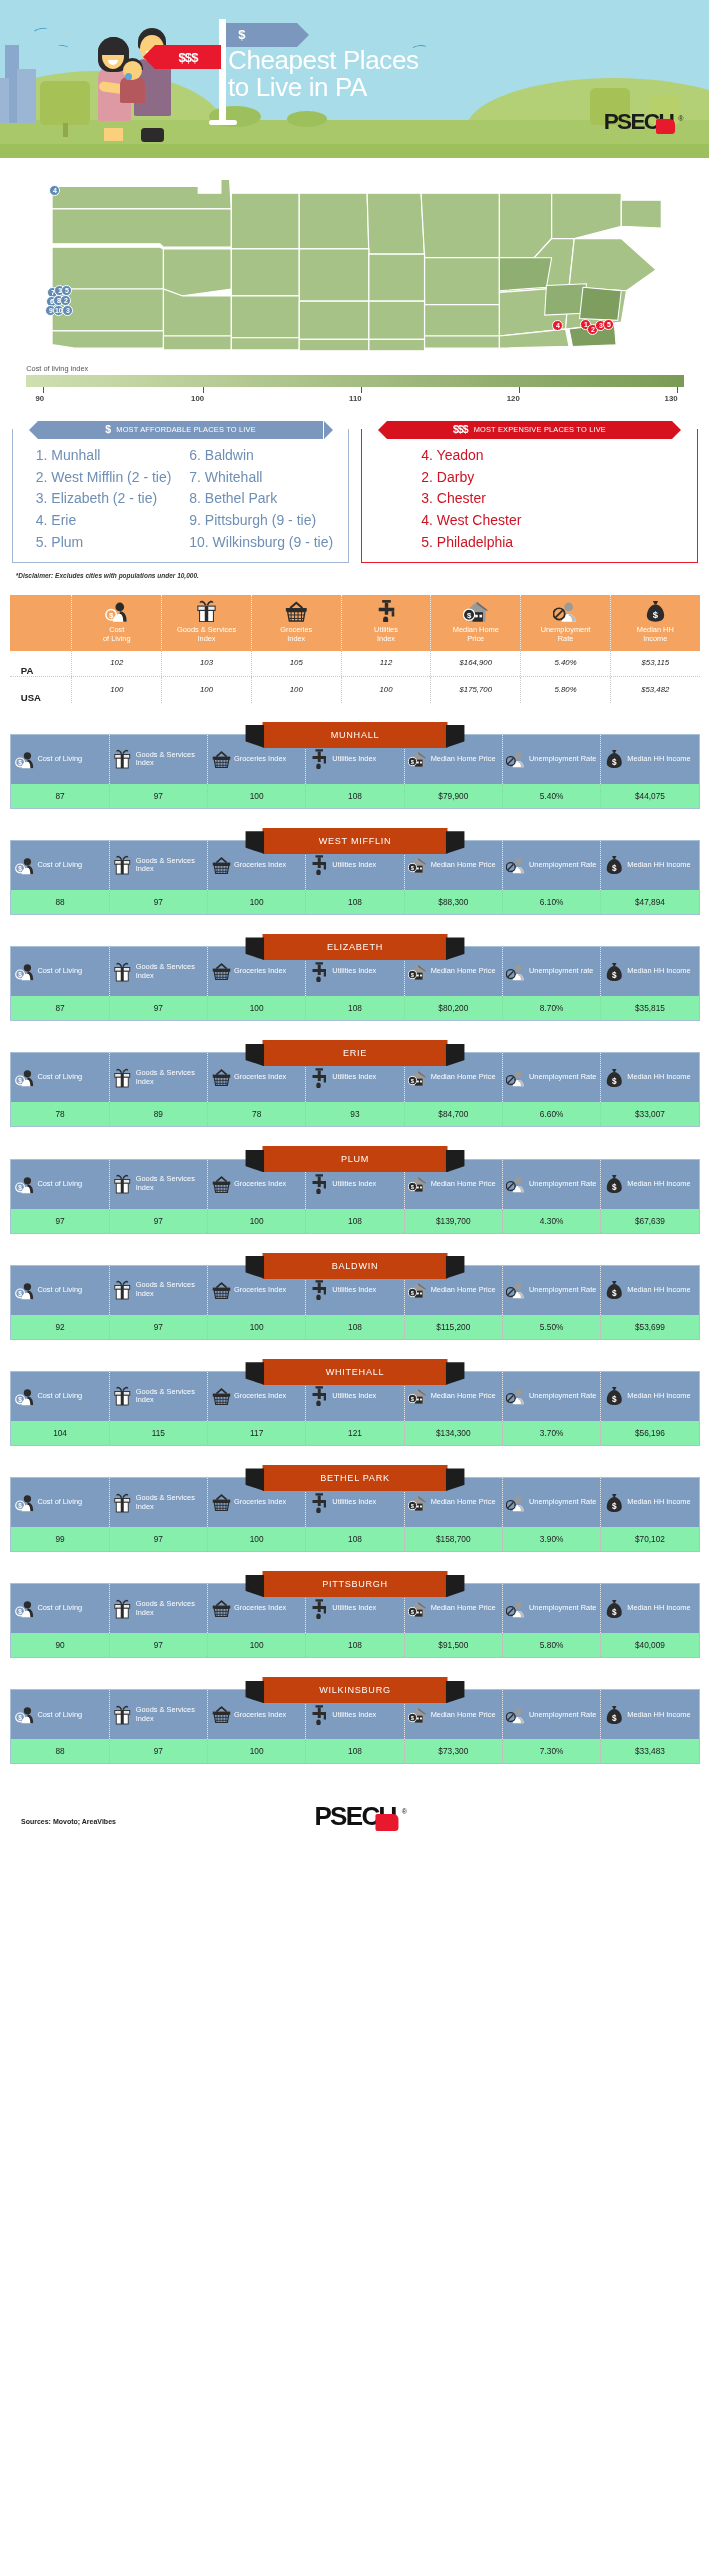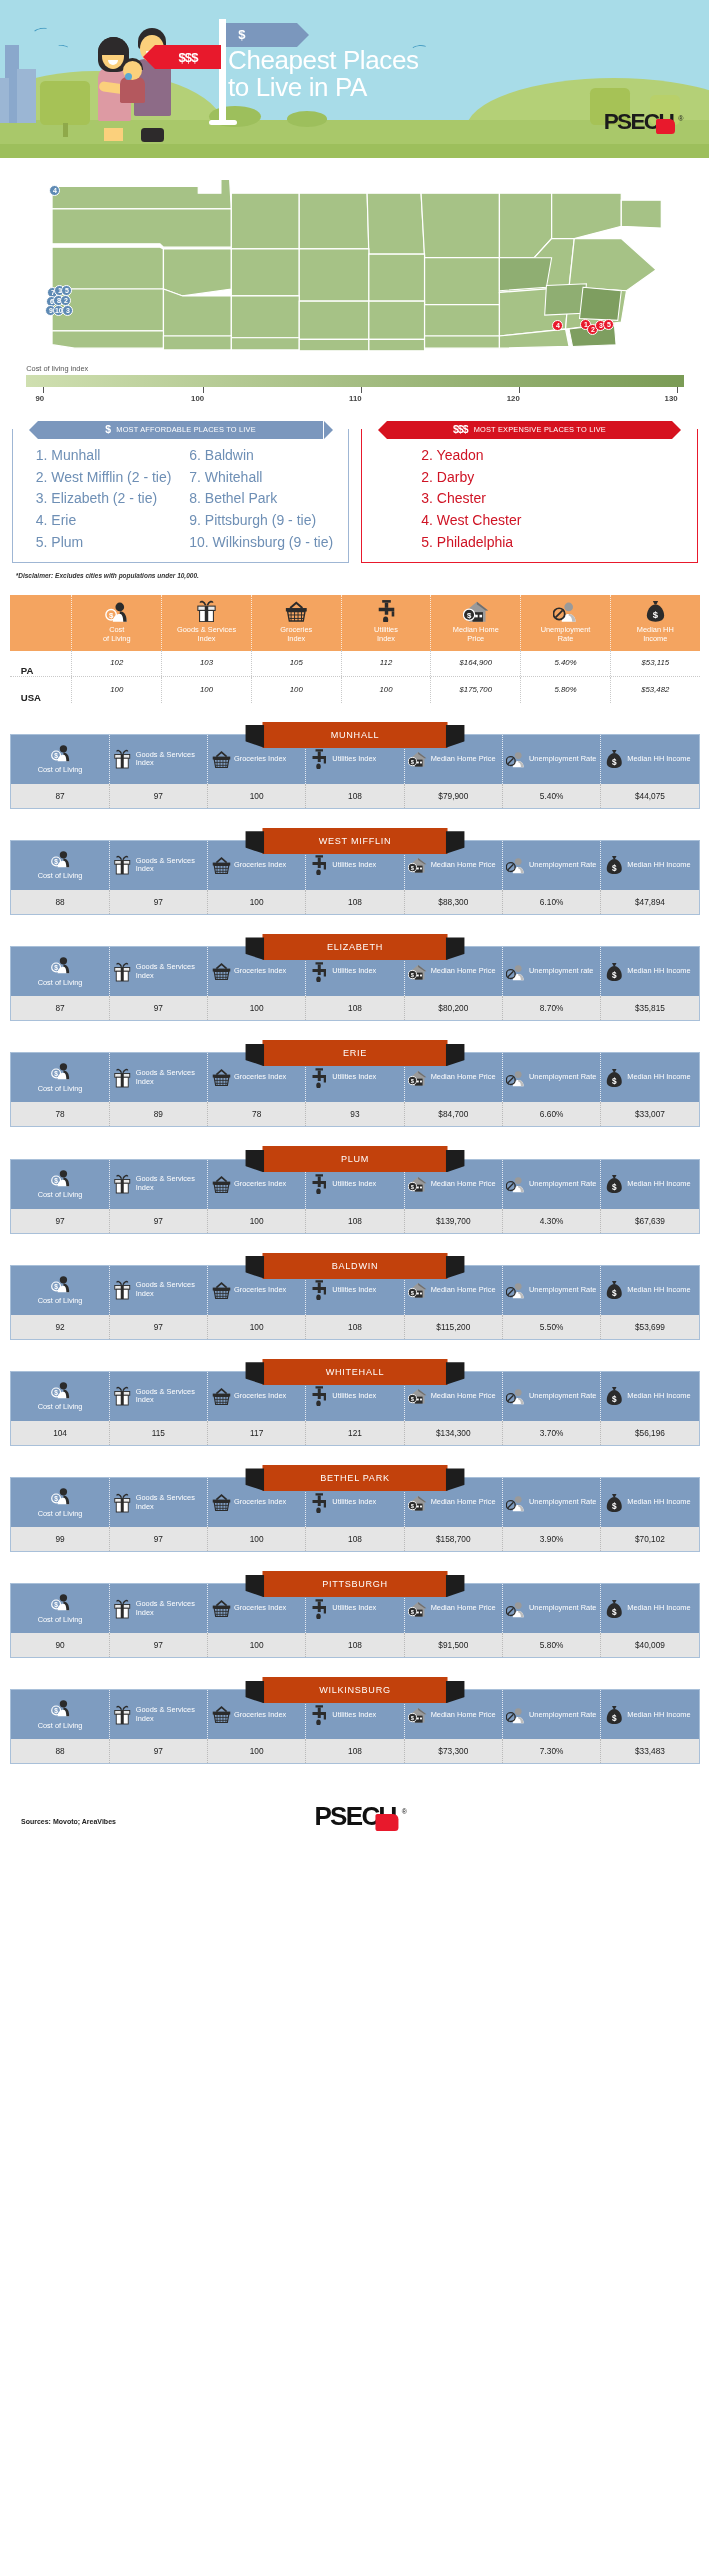--- a/index.html
+++ b/index.html
@@ -150,23 +150,23 @@
   .ribbon { position:absolute; left:50%; transform:translateX(-50%); top:0; width:185px; height:26px;
             background:#c2410c; color:#fff; display:flex; align-items:center; justify-content:center;
             font-size:9.1px; letter-spacing:0.7px; z-index:3; }
   .ribbon::before, .ribbon::after { content:""; position:absolute; top:3.5px; width:19px; height:22.6px; background:#1d1d1d; z-index:-1; }
   .ribbon::before { left:-17.4px; clip-path:polygon(0 0,100% 0,100% 100%,0 72%); }
   .ribbon::after  { right:-17.4px; clip-path:polygon(0 0,100% 0,100% 72%,0 100%); }
   .ctbl { border:0.9px solid #a9c0d9; }
   .chead { display:flex; background:#7e9cc0; }
   .chead .cell { flex:1; color:#fff; padding:7px 3.5px; display:flex; align-items:center; gap:3.5px;
                  font-size:7.4px; line-height:1.18; border-left:0.9px dotted rgba(255,255,255,.8); min-height:49px; }
-  .chead .cell:first-child { border-left:none;flex-direction:column; }
+  .chead .cell:first-child { border-left:none; }
   .chead .ico { flex:0 0 auto; width:19px; display:flex; align-items:center; justify-content:center; }
-  .crow { display:flex; background:#e5e5e5; }
+  .crow { display:flex; background:#86efac; }
   .crow .cell { flex:1; text-align:center; font-size:8.3px; color:#222; padding:7px 1.7px;
                 border-left:0.9px dotted #b9b9b9; }
   .crow .cell:first-child { border-left:none; }
 
   
   .footer { position:relative; height:122px; margin-top:22.6px; }
   .sources { position:absolute; left:21px; top:31px; font-size:7px; font-weight:bold; color:#222; }
   .foot-logo { position:absolute; left:50%; transform:translateX(-50%); top:19px; }
   .foot-logo .txt { font-size:26px; }
   .foot-logo .pamark { width:22.6px; height:17.4px; right:-2.6px; top:7.8px; }
@@ -370,21 +370,21 @@
     </div>
 
     <div class="panel">
       <div class="banner red">
         <span class="dollars">$$$</span>
         <span>MOST EXPENSIVE PLACES TO LIVE</span>
       </div>
       <div class="pbox red">
         <div class="cols">
           <ol>
-            <li>2. Yeadon</li>
+            <li>4. Yeadon</li>
             <li>2. Darby</li>
             <li>3. Chester</li>
             <li>4. West Chester</li>
             <li>5. Philadelphia</li>
           </ol>
         </div>
       </div>
     </div>
   </div>
 

